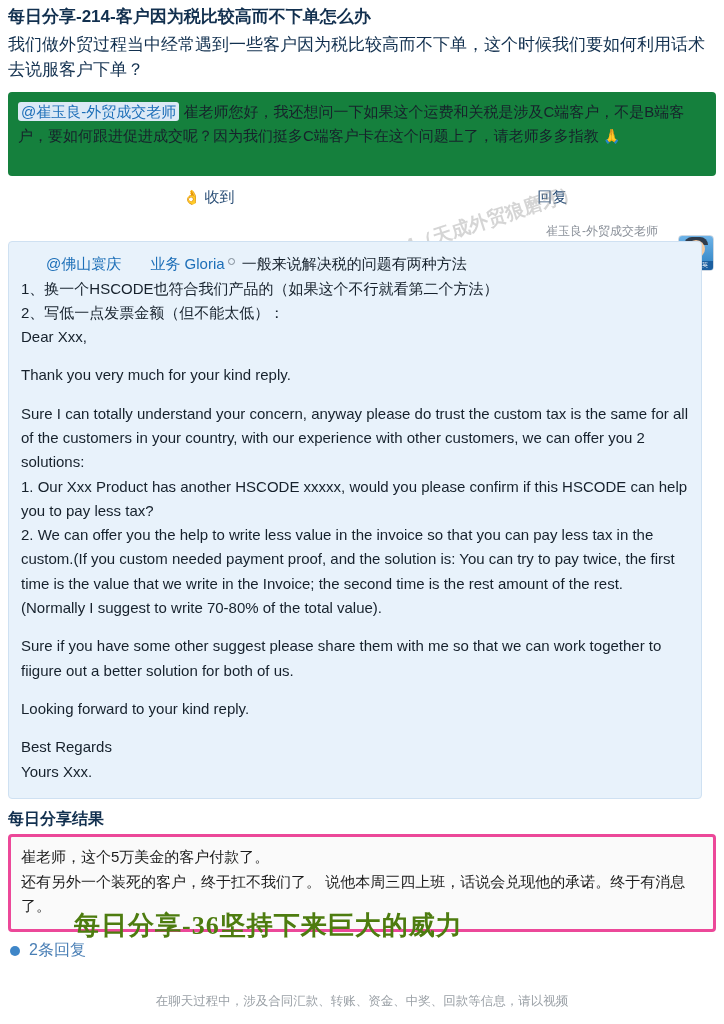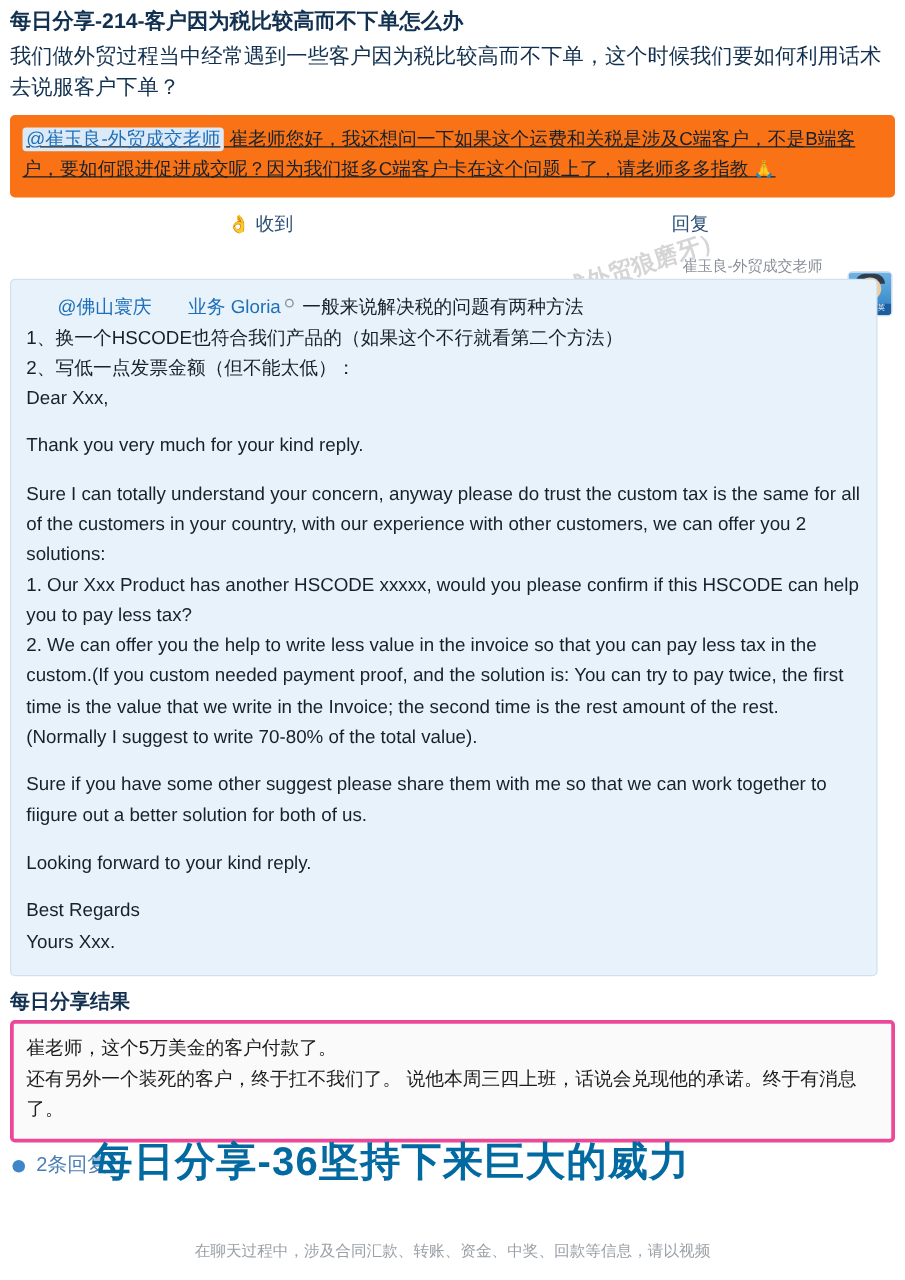--- a/index.html
+++ b/index.html
@@ -28,28 +28,27 @@
     font-size: 17px;
     font-weight: normal;
     color: #12304f;
     padding: 4px 8px 6px 8px;
     line-height: 1.45;
   }
 
   
   .q-row { padding: 4px 8px 0 8px; }
   .q-bubble {
-    background: #f97316;
-    border-radius: 4px;
-    padding: 8px 10px 10px 10px;
+    background: #15803d;
+    border-radius: 4px;
+    padding: 8px 10px 28px 10px;
     line-height: 1.6;
     font-size: 15px;
     color: #17212b;
     position: relative;
-    text-decoration: underline;
   }
   .mention {
     color: #1d6fb8;
     background: #dce9f6;
     border-radius: 3px;
     padding: 1px 3px;
     font-weight: normal;
   }
   .mention-plain { color: #1d6fb8; margin-left: 25px; }
   .emoji { font-size: 14px; }
@@ -176,25 +175,26 @@
     border-radius: 50%;
     background: #3e86c8;
     display: inline-block;
   }
 
   
   .big-red {
     position: absolute;
     left: 74px;
     top: 908px;
-    font-size: 32px;
-    font-weight: bold;
-    color: #0369a1;
+    font-size: 26px;
+    font-weight: bold;
+    color: #4d7c0f;
     letter-spacing: 1px;
     white-space: nowrap;
+    font-family: Liberation Serif, serif;
   }
 
   
   .footer-notice {
     position: absolute;
     left: 0;
     right: 0;
     bottom: 14px;
     text-align: center;
     font-size: 12.5px;

